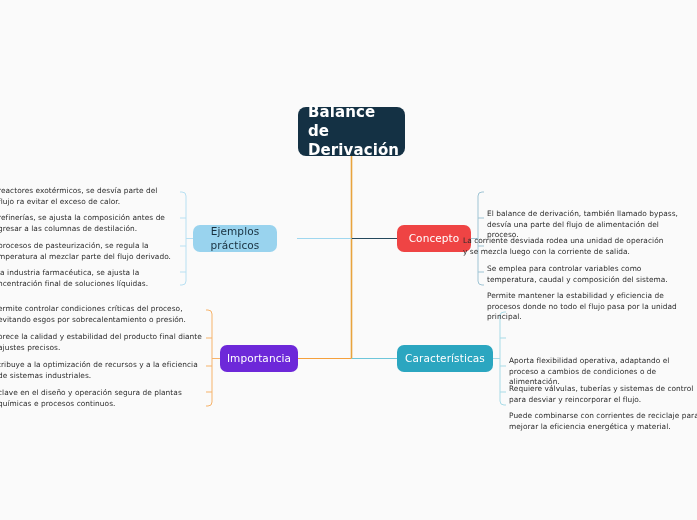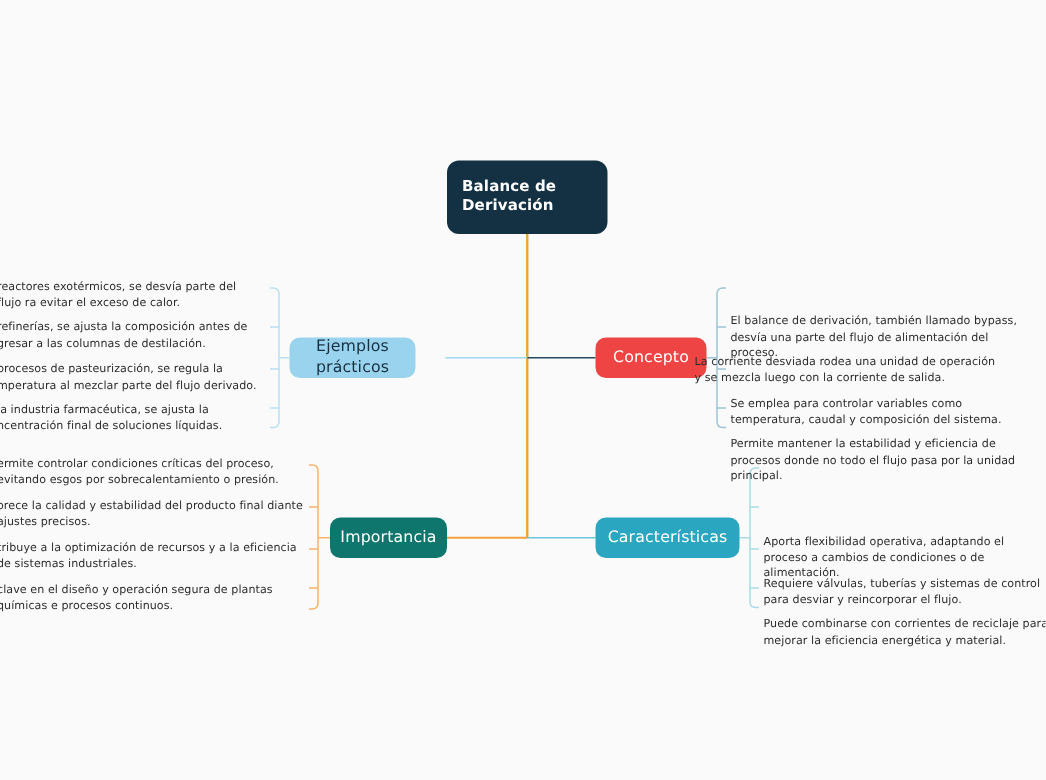--- a/index.html
+++ b/index.html
@@ -46,21 +46,21 @@
     letter-spacing: .1px;
   }
 
   .root {
     left: 298px;
     top: 107px;
     width: 107px;
     height: 49px;
     background: #143144;
     color: #ffffff;
-    font-size: 10px;
+    font-size: 15px;
     font-weight: bold;
     padding: 0 10px;
     text-align: left;
     justify-content: flex-start;
     border-radius: 8px;
   }
 
   .n-concepto {
     left: 397px;
     top: 225px;
@@ -89,21 +89,21 @@
     background: #99d3ee;
     color: #18303f;
     font-size: 10.5px;
   }
 
   .n-importancia {
     left: 220px;
     top: 345px;
     width: 78px;
     height: 27px;
-    background: #0f766e;
+    background: #6d28d9;
     color: #ffffff;
     font-size: 10.5px;
   }
 
   
   .leaf {
     position: absolute;
     font-size: 7.4px;
     line-height: 1.45;
     color: #2c2c2c;

